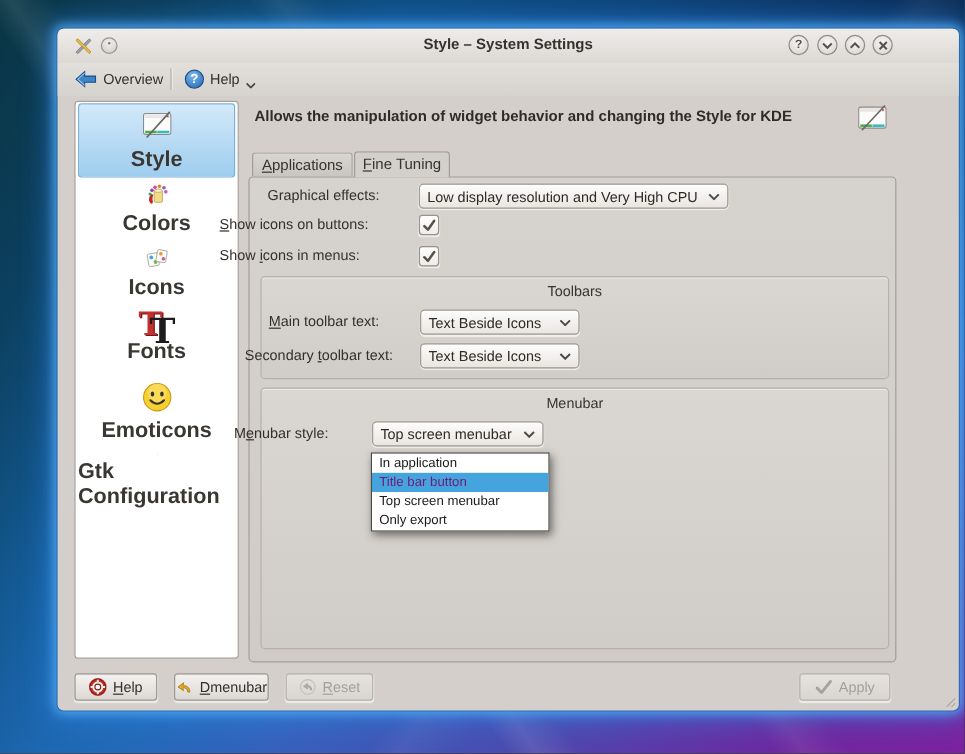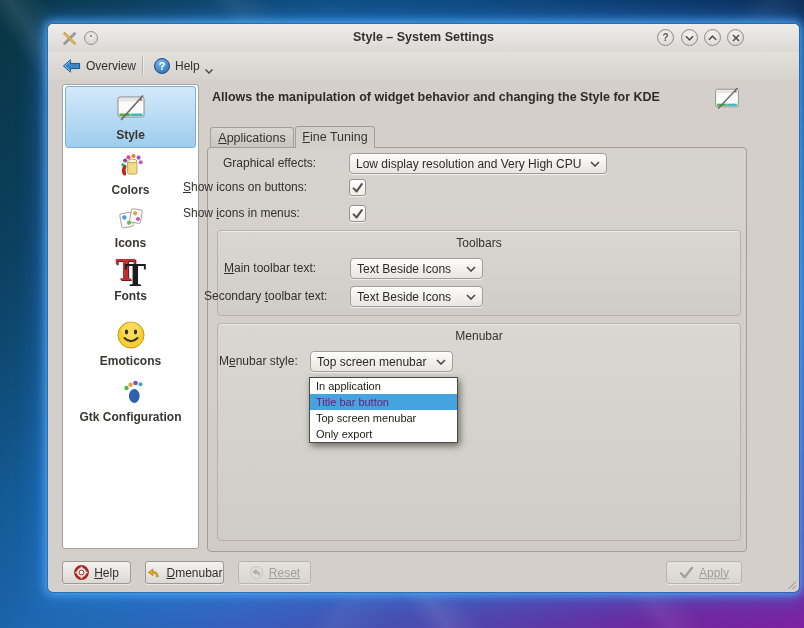--- a/index.html
+++ b/index.html
@@ -57,21 +57,21 @@
     border:1px solid #174e89;box-sizing:border-box;color:#fff;font-size:11px;font-weight:bold;
     display:flex;align-items:center;justify-content:center;line-height:1;
   }
 
   
   #sidebar{
     position:absolute;left:14px;top:60px;width:137px;height:465px;
     background:#fff;border:1px solid #a7a39f;border-radius:3px;box-sizing:border-box;overflow:hidden;
   }
   .side-item{display:flex;flex-direction:column;align-items:center;justify-content:center;gap:3px;padding:4px 0;margin:1px 2px;border-radius:3px;}
-  .side-item .lbl{font-weight:bold;font-size:12px;color:#3a3733;text-align:center;}
+  .side-item .lbl{font-weight:bold;font-size:18px;color:#3a3733;text-align:left;}
   .side-item.selected{
     background:linear-gradient(#d3e9f9,#9ecdee);
     border:1px solid #7ab2da;margin:1px 2px;
   }
   .icon32{width:32px;height:32px;display:block;}
 
   
   .main-header{position:absolute;left:164px;top:66px;width:500px;font-weight:bold;font-size:12.5px;color:#2f2c28;}
   .preview-icon{position:absolute;left:665px;top:62px;}
 
@@ -127,21 +127,21 @@
 
   
   .btn{
     position:absolute;top:537px;height:23px;box-sizing:border-box;
     background:linear-gradient(#f4f2f0,#dcd8d4);
     border:1px solid #9d9995;border-radius:3px;
     box-shadow:0 1px 1px rgba(255,255,255,0.6);
     display:flex;align-items:center;justify-content:center;gap:5px;
     font-size:12px;color:#33302c;
   }
-  .btn.disabled{background:linear-gradient(#e6e2de,#d9d5d1);border-color:#b7b3af;color:#a3a09c;text-decoration:underline;}
+  .btn.disabled{background:linear-gradient(#e6e2de,#d9d5d1);border-color:#b7b3af;color:#a3a09c;}
   .grip{position:absolute;right:3px;bottom:3px;width:8px;height:8px;
     background:linear-gradient(135deg, transparent 50%, #b0aca8 50%, #b0aca8 60%, transparent 60%, transparent 75%, #b0aca8 75%, #b0aca8 85%, transparent 85%);}
 
   
   .fonts-icon{position:relative;width:32px;height:32px;font-family:"DejaVu Serif",serif;font-weight:bold;}
   .fonts-icon .t-red{position:absolute;left:1px;top:-4px;font-size:27px;color:#c43030;text-shadow:1px 1px 0 #701818;}
   .fonts-icon .t-black{position:absolute;left:10px;top:0px;font-size:29px;color:#1c1c1c;}
 </style>
 </head>
 <body>
@@ -327,21 +327,21 @@
         <div class="combo" style="left:132px;top:55px;width:133px;">
           <span class="val">Text Beside Icons</span>
           <svg width="10" height="6" viewBox="0 0 10 6">
               <polyline points="1,1 5,5 9,1" fill="none" stroke="#4a4a46" stroke-width="1.6"></polyline>
             </svg>
         </div>
       </div>
 
       <div class="groupbox" style="top:175px;height:218px;">
         <div class="group-title">Menubar</div>
-        <div class="frow-label" style="right:436px;top:27px;width:85px;">
+        <div class="frow-label" style="right:460px;top:27px;width:85px;">
           <span>M</span><span class="accel">e</span><span>nubar style:</span>
         </div>
         <div class="combo" style="left:92px;top:27px;width:143px;">
           <span class="val">Top screen menubar</span>
           <svg width="10" height="6" viewBox="0 0 10 6">
               <polyline points="1,1 5,5 9,1" fill="none" stroke="#4a4a46" stroke-width="1.6"></polyline>
             </svg>
         </div>
       </div>
 

